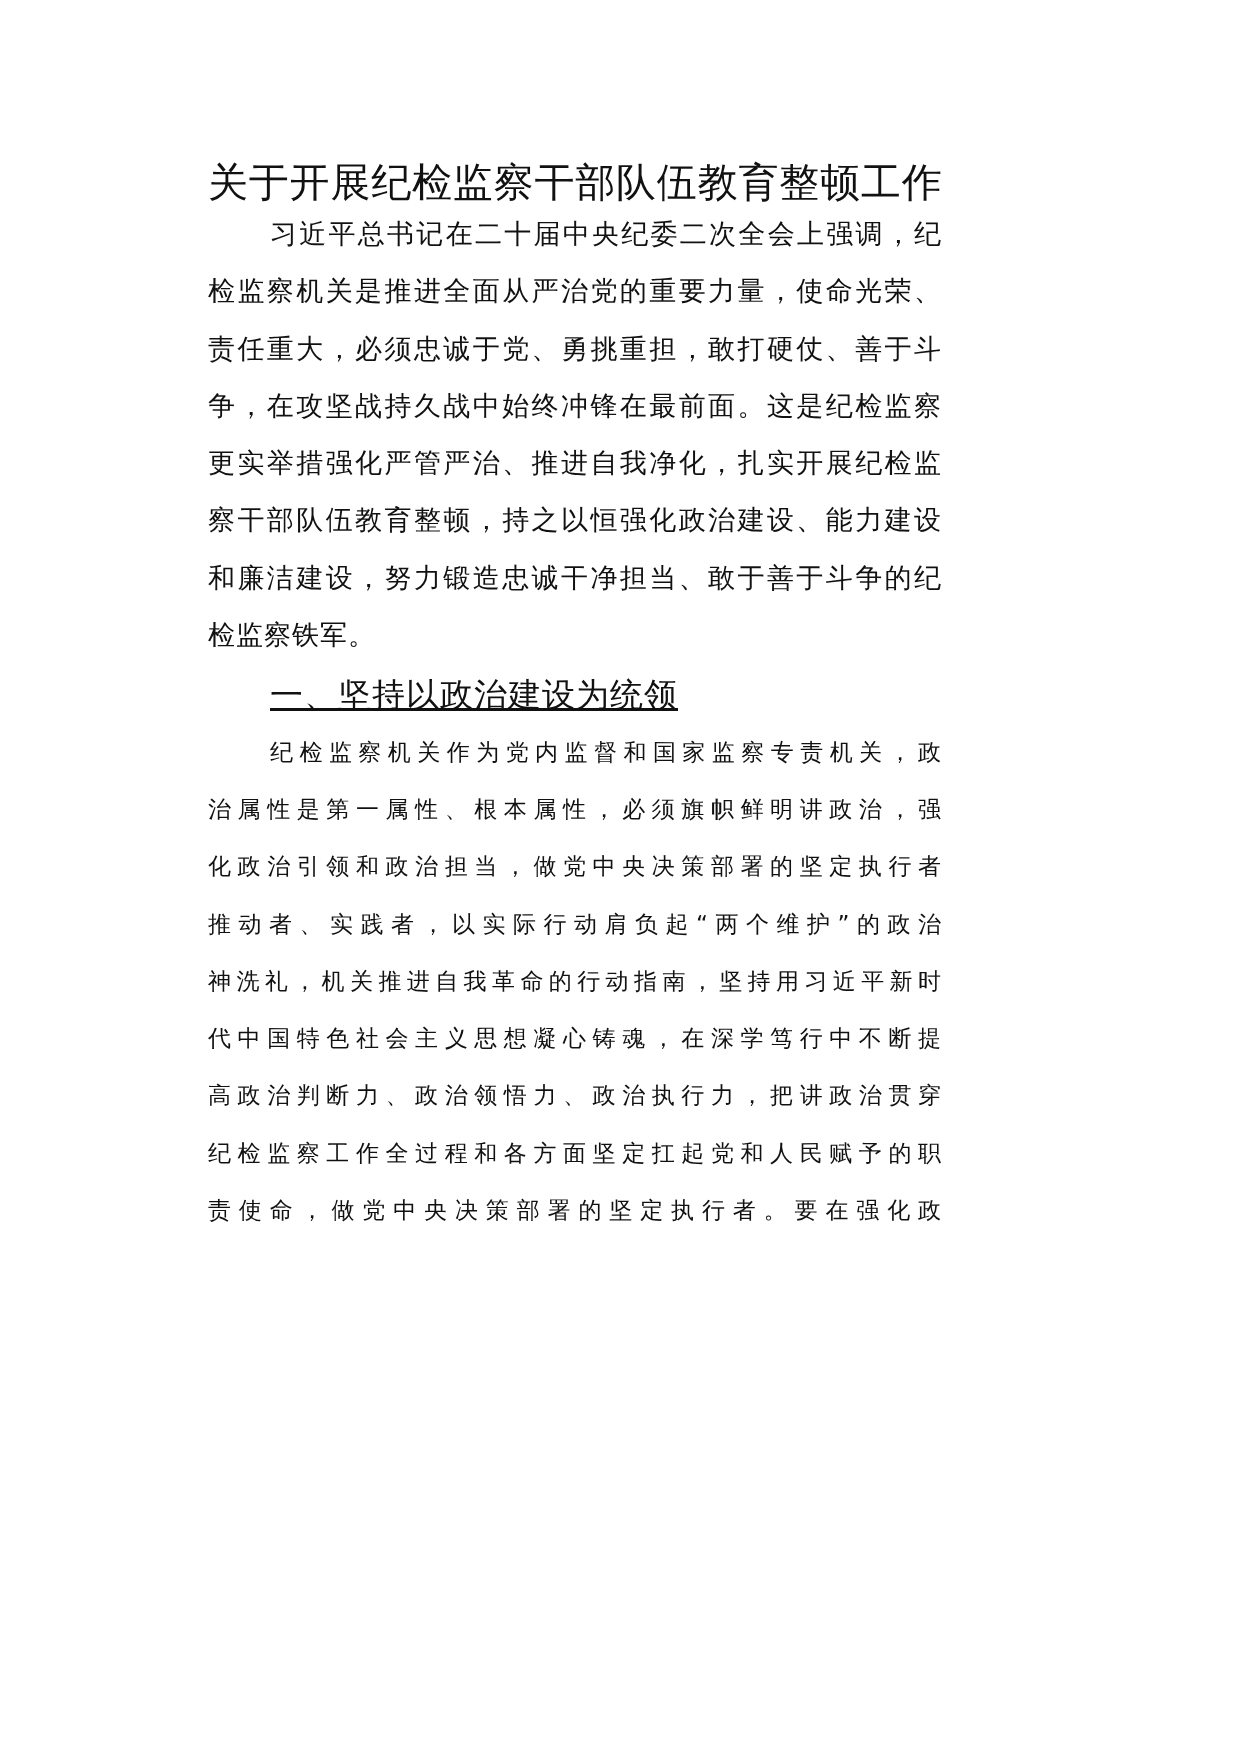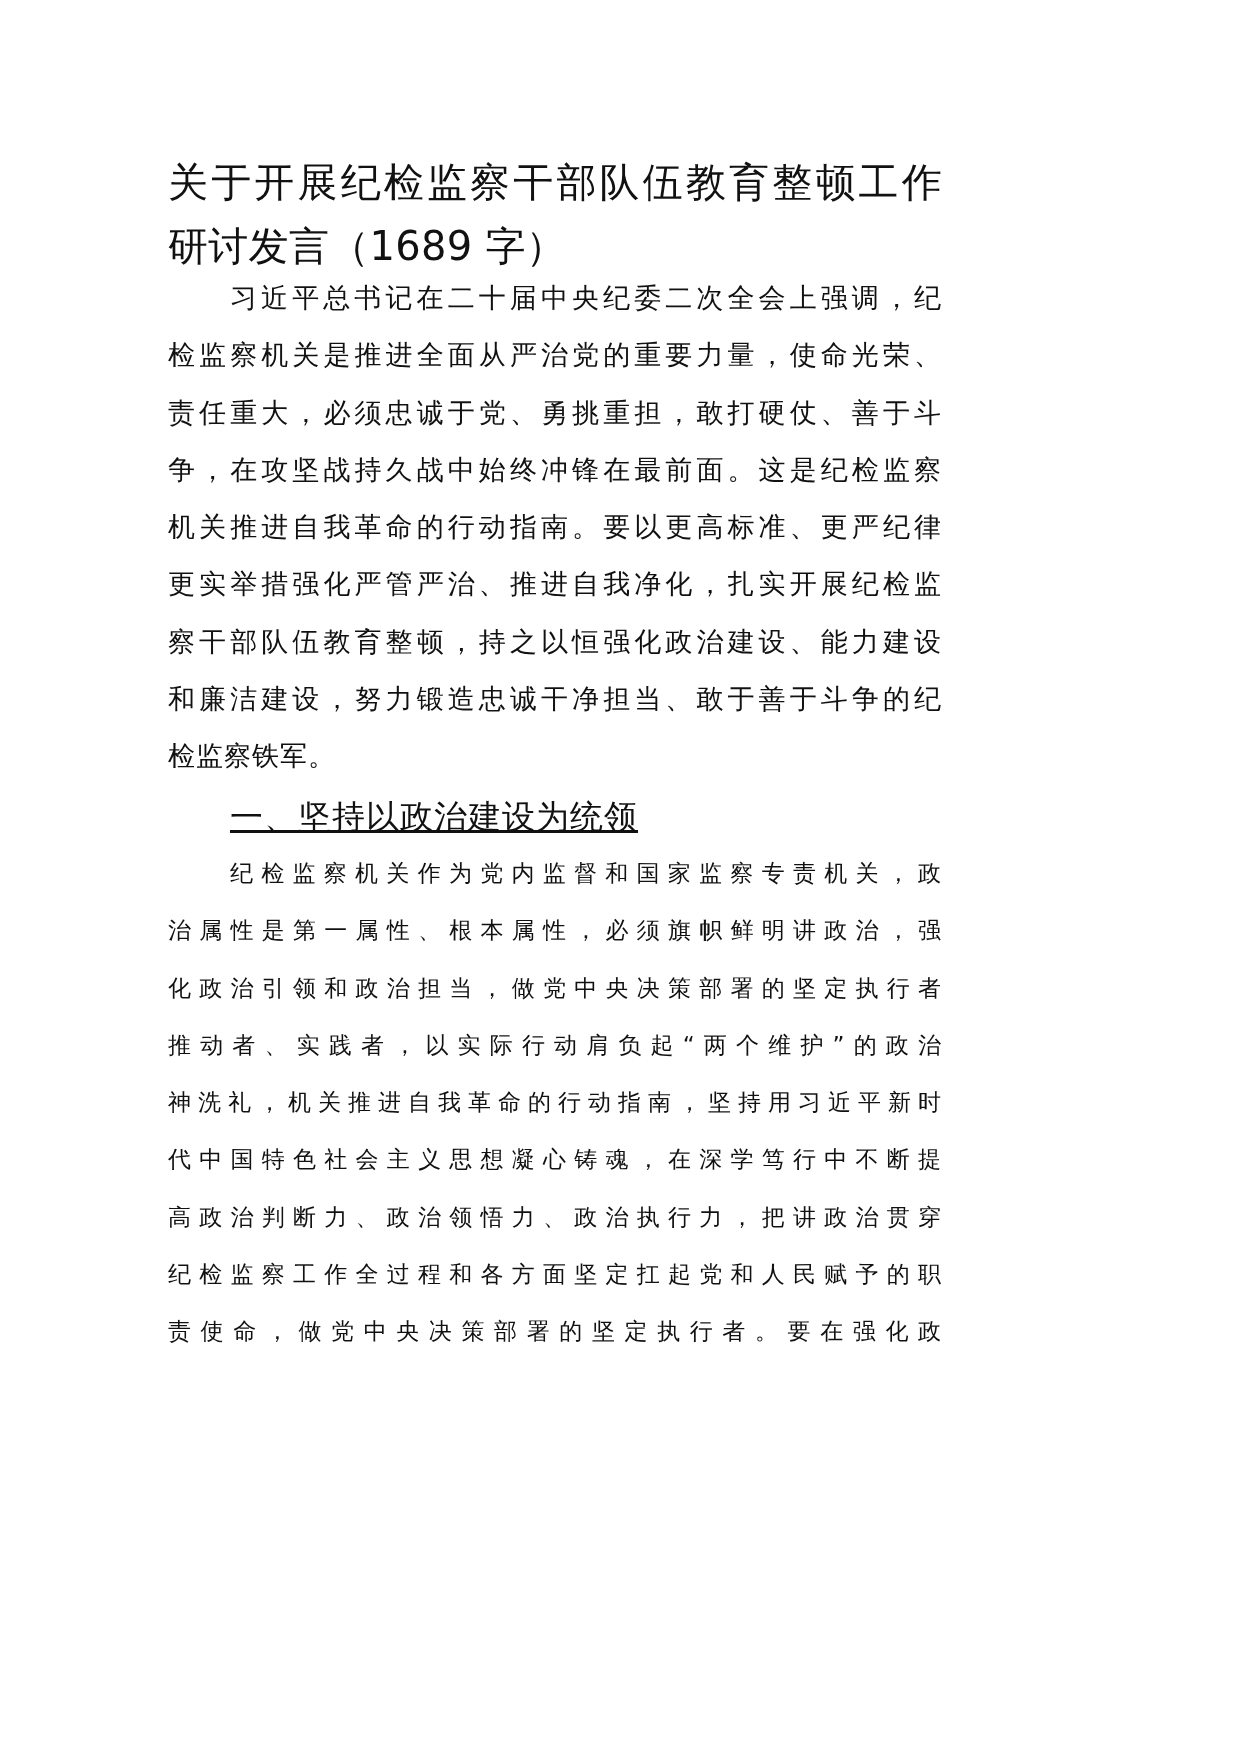--- a/index.html
+++ b/index.html
@@ -1,38 +1,36 @@
 <!DOCTYPE html>
 <html><head>
 <meta charset="utf-8">
 <style>
   html, body { margin: 0; padding: 0; background: #ffffff; }
   body { width: 1240px; height: 1754px; position: relative; overflow: hidden; }
   .page { position: absolute; left: 168px; top: 150px; width: 774px; color: #111111;
           font-family: "DejaVu Sans", "Liberation Sans", sans-serif; }
   .title { font-size: 40px; line-height: 64px; margin: 0 0 0 0; font-weight: normal; letter-spacing: 0.3px; }
-  .line { display: block; text-align: justify; text-align-last: justify; white-space: nowrap; }
+  .line { display: block; text-align: justify; text-align-last: justify; white-space: nowrap; margin-left: 40px; }
   .line.last { text-align-last: left; }
   .first { padding-left: 62px; }
 </style>
 </head>
 <body>
 
 <div class="page">
   <h1 class="title">
     <span class="line">关于开展纪检监察干部队伍教育整顿工作</span>
-    <span class="line last">研讨发言（1689 字）</span>
   </h1>
 
   <div class="para-block" style="font-size:27px;line-height:57.3px;letter-spacing:1px;margin-top:-6px;font-family:Liberation Mono, monospace;">
     <span class="line first">习近平总书记在二十届中央纪委二次全会上强调，纪</span>
     <span class="line">检监察机关是推进全面从严治党的重要力量，使命光荣、</span>
     <span class="line">责任重大，必须忠诚于党、勇挑重担，敢打硬仗、善于斗</span>
     <span class="line">争，在攻坚战持久战中始终冲锋在最前面。这是纪检监察</span>
-    <span class="line">机关推进自我革命的行动指南。要以更高标准、更严纪律</span>
     <span class="line">更实举措强化严管严治、推进自我净化，扎实开展纪检监</span>
     <span class="line">察干部队伍教育整顿，持之以恒强化政治建设、能力建设</span>
     <span class="line">和廉洁建设，努力锻造忠诚干净担当、敢于善于斗争的纪</span>
     <span class="line last">检监察铁军。</span>
   </div>
 
   <div class="para-block" style="font-size:33px;line-height:57.3px;letter-spacing:1px;text-decoration:underline;">
     <span class="line last first">一、坚持以政治建设为统领</span>
   </div>
 

